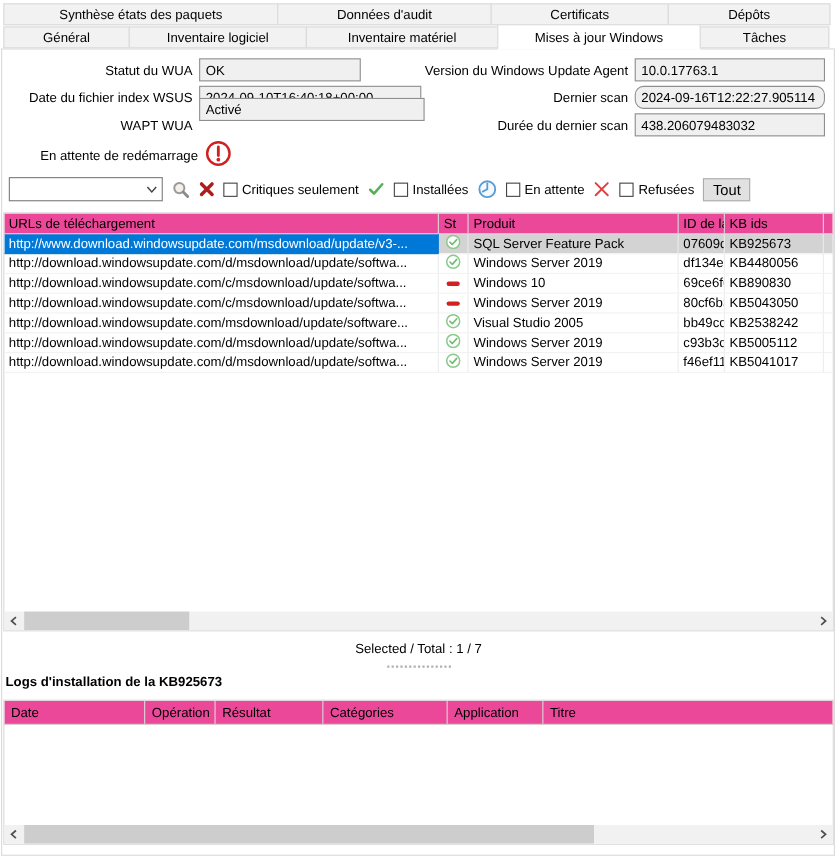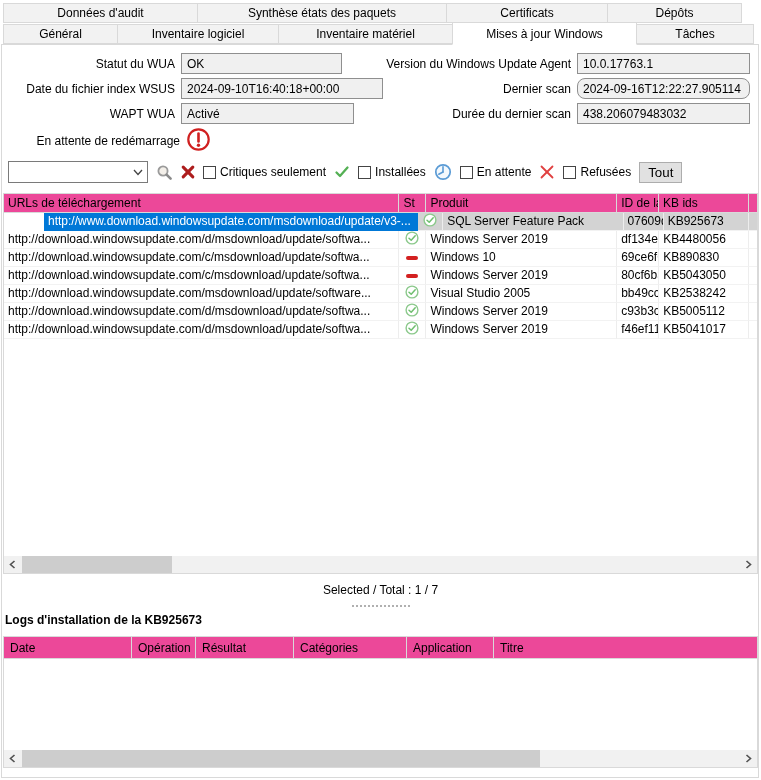--- a/index.html
+++ b/index.html
@@ -58,21 +58,21 @@
   }
   .grow { display:flex; height:18px; }
   .grow .c {
     border-right:1px solid #ededed; border-bottom:1px solid #f2f2f2;
     padding:1px 4px; white-space:nowrap; overflow:hidden; line-height:15px;
   }
   .c.st { display:flex; align-items:center; justify-content:center; padding:0; }
   .w-url{width:396px;} .w-st{width:27px;} .w-prod{width:191px;} .w-id{width:42px;} .w-kb{width:90px;}
   .w-fill{flex:1; border-right:none !important;}
   .grow[data-selected="true"] .c { background:#d3d3d3; }
-  .grow[data-selected="true"] .c.url { background:#0078d7; color:#fff; border-color:#0078d7;margin-left:40px; }
+  .grow[data-selected="true"] .c.url { background:#0078d7; color:#fff; border-color:#0078d7; }
   .status-dash { width:12px; height:4px; background:#d32020; border-radius:2px; }
   
   .hscroll {
     position:absolute; left:0; right:0; bottom:0; height:17px; background:#f1f1f1;
   }
   .hs-arrow {
     position:absolute; top:0; width:17px; height:17px; display:flex;
     align-items:center; justify-content:center;
   }
   .hs-thumb { position:absolute; top:0; height:17px; background:#cdcdcd; }
@@ -87,30 +87,30 @@
   .logsgrid .ghead { height:22px; }
   .logsgrid .ghead .c { padding:4px 6px; }
   .lw-date{width:128px;} .lw-op{width:64px;} .lw-res{width:98px;} .lw-cat{width:113px;} .lw-app{width:87px;}
 </style>
 </head>
 <body>
 
 <div id="app">
 
   <div class="tabrow" style="top:3px;">
+    <div class="tab" style="width:250px;">
+        <span>Synthèse états des paquets</span>
+      </div>
     <div class="tab" style="width:195px;">
         <span>Données d'audit</span>
       </div>
-    <div class="tab" style="width:250px;">
-        <span>Synthèse états des paquets</span>
-      </div>
     <div class="tab" style="width:162px;">
         <span>Certificats</span>
       </div>
-    <div class="tab" style="width:135px;">
+    <div class="tab" style="width:148px;">
         <span>Dépôts</span>
       </div>
   </div>
 
   <div class="tabrow" style="top:24px;">
     <div class="tab" style="width:115px;">
         <span>Général</span>
       </div>
     <div class="tab" style="width:162px;">
         <span>Inventaire logiciel</span>
@@ -122,27 +122,27 @@
         <span>Mises à jour Windows</span>
       </div>
     <div class="tab" style="width:118px;">
         <span>Tâches</span>
       </div>
   </div>
 
   <div class="panel-border"></div>
 
   <div class="flabel" style="top:56px; left:0; width:175px;">Statut du WUA</div>
-  <div class="ffield" style="top:53px; left:181px; width:161px;">OK</div>
+  <div class="ffield" style="top:53px; left:181px; width:147px;">OK</div>
 
   <div class="flabel" style="top:81px; left:0; width:175px;">Date du fichier index WSUS</div>
   <div class="ffield" style="top:78px; left:181px; width:202px;">2024-09-10T16:40:18+00:00</div>
 
   <div class="flabel" style="top:106px; left:0; width:175px;">WAPT WUA</div>
-  <div class="ffield" style="top:103px; left:181px; width:173px;">Activé</div>
+  <div class="ffield" style="top:89px; left:181px; width:205px;">Activé</div>
 
   <div class="flabel" style="top:56px; left:300px; width:271px;">Version du Windows Update Agent</div>
   <div class="ffield" style="top:53px; left:577px; width:173px;">10.0.17763.1</div>
 
   <div class="flabel" style="top:81px; left:300px; width:271px;">Dernier scan</div>
   <div class="ffield" style="top:78px; left:577px; width:173px;border-radius:8px;">2024-09-16T12:22:27.905114</div>
 
   <div class="flabel" style="top:106px; left:300px; width:271px;">Durée du dernier scan</div>
   <div class="ffield" style="top:103px; left:577px; width:173px;">438.206079483032</div>
 

